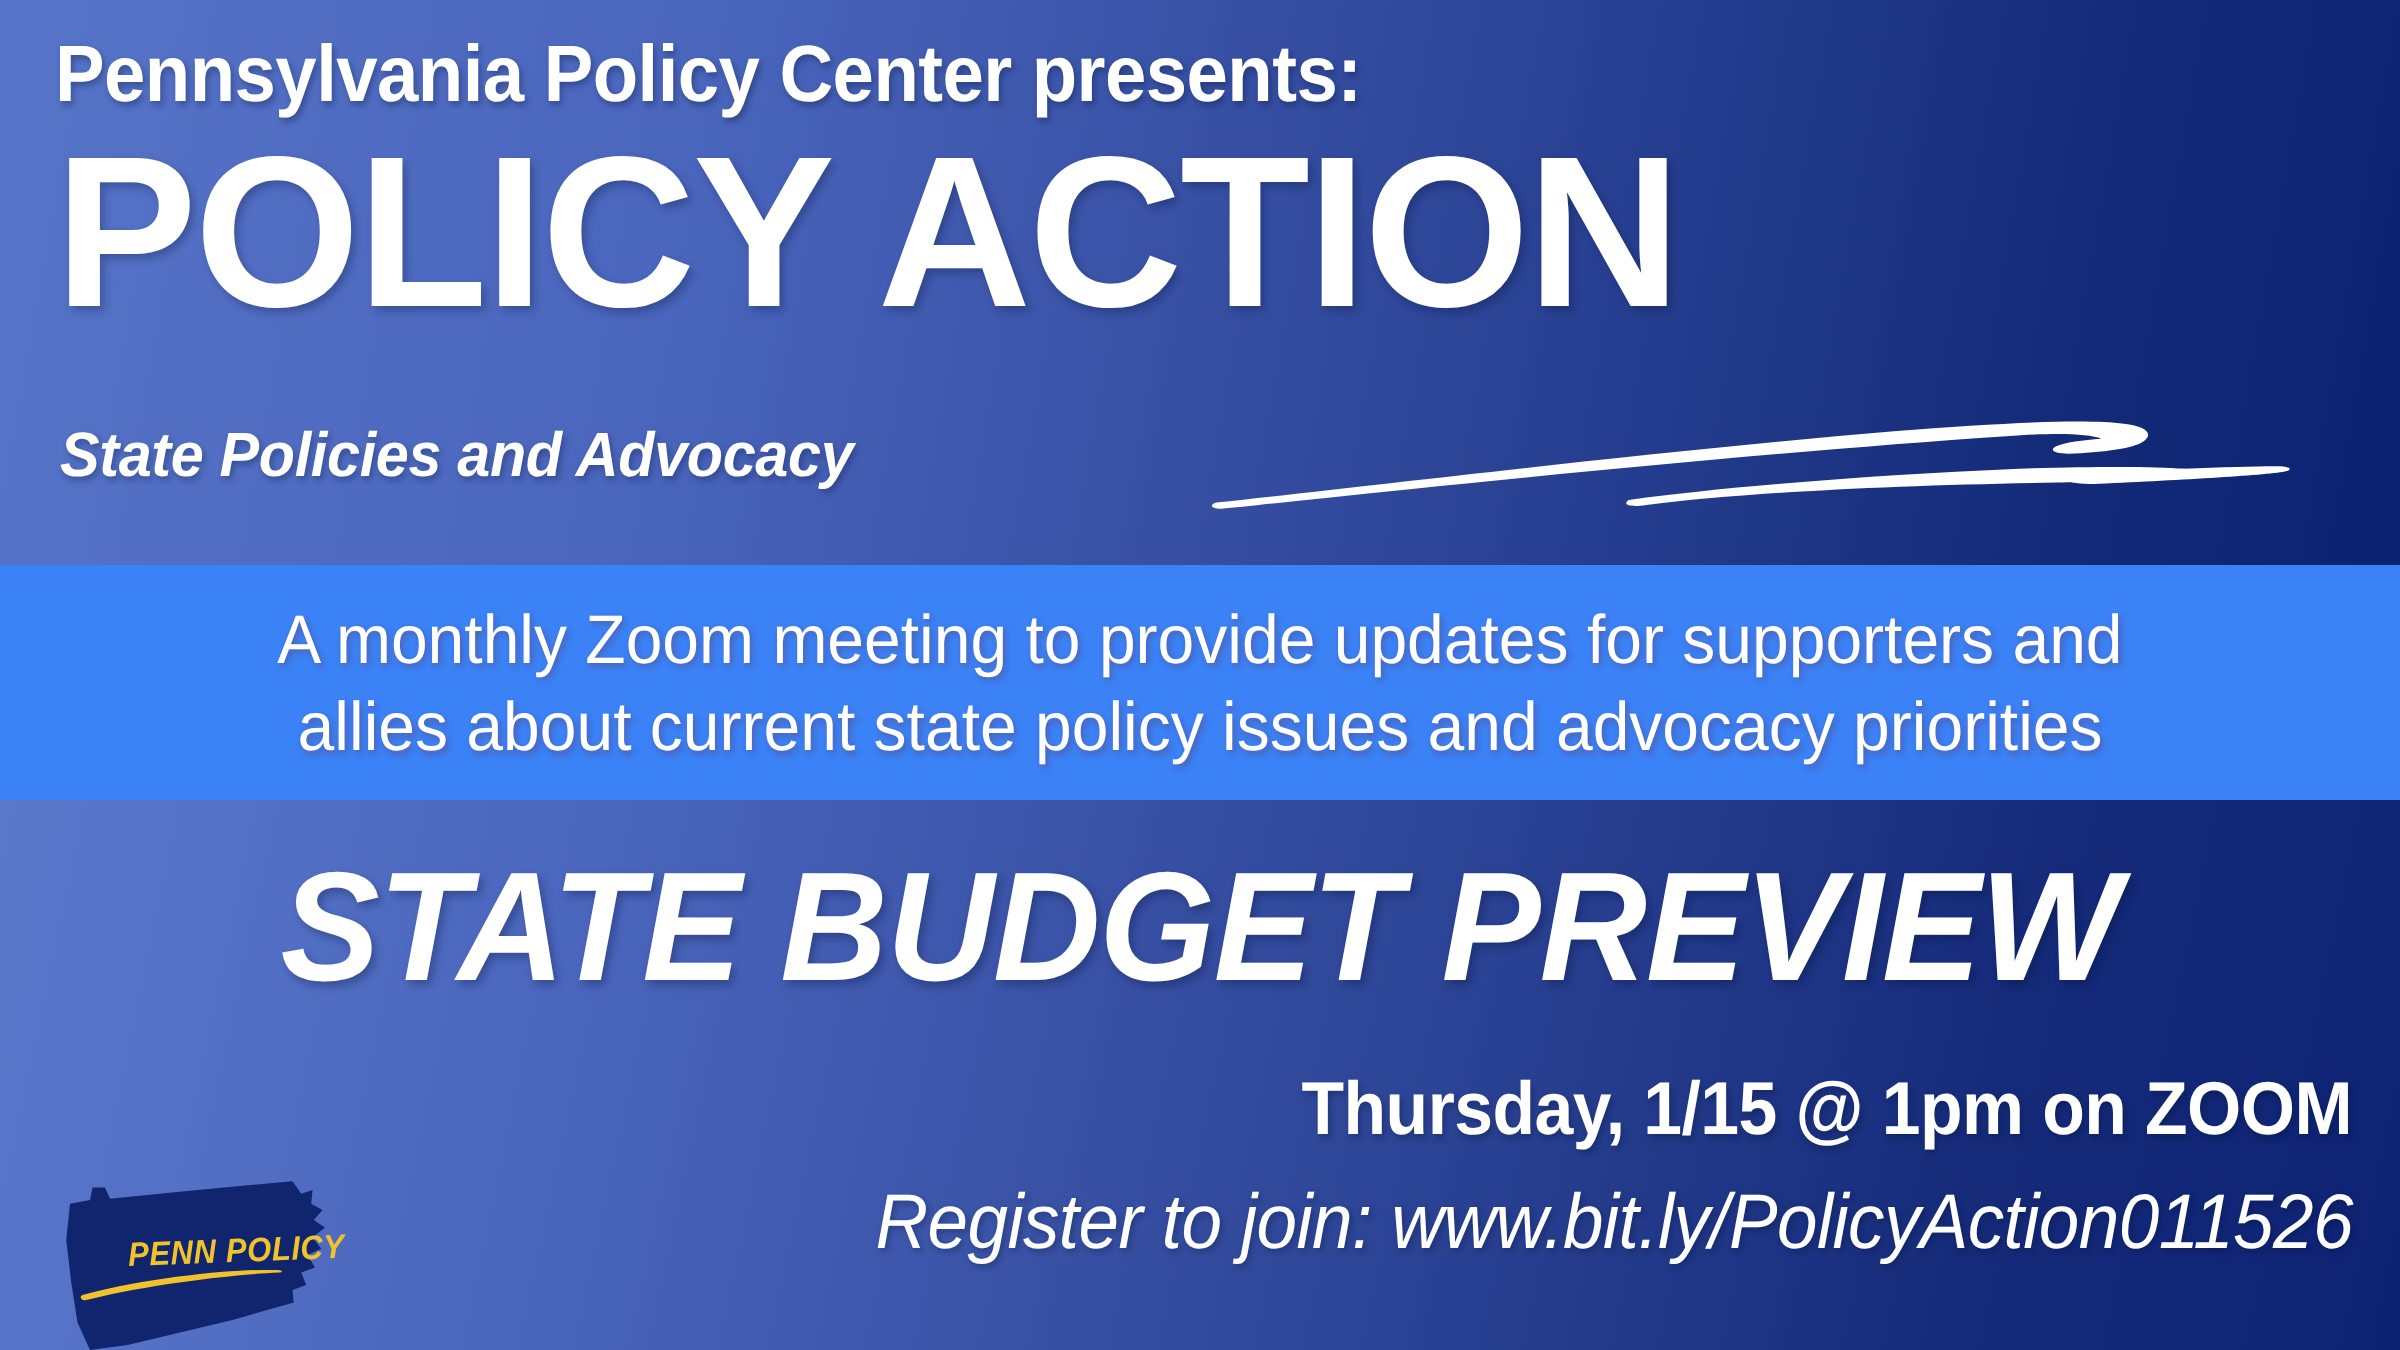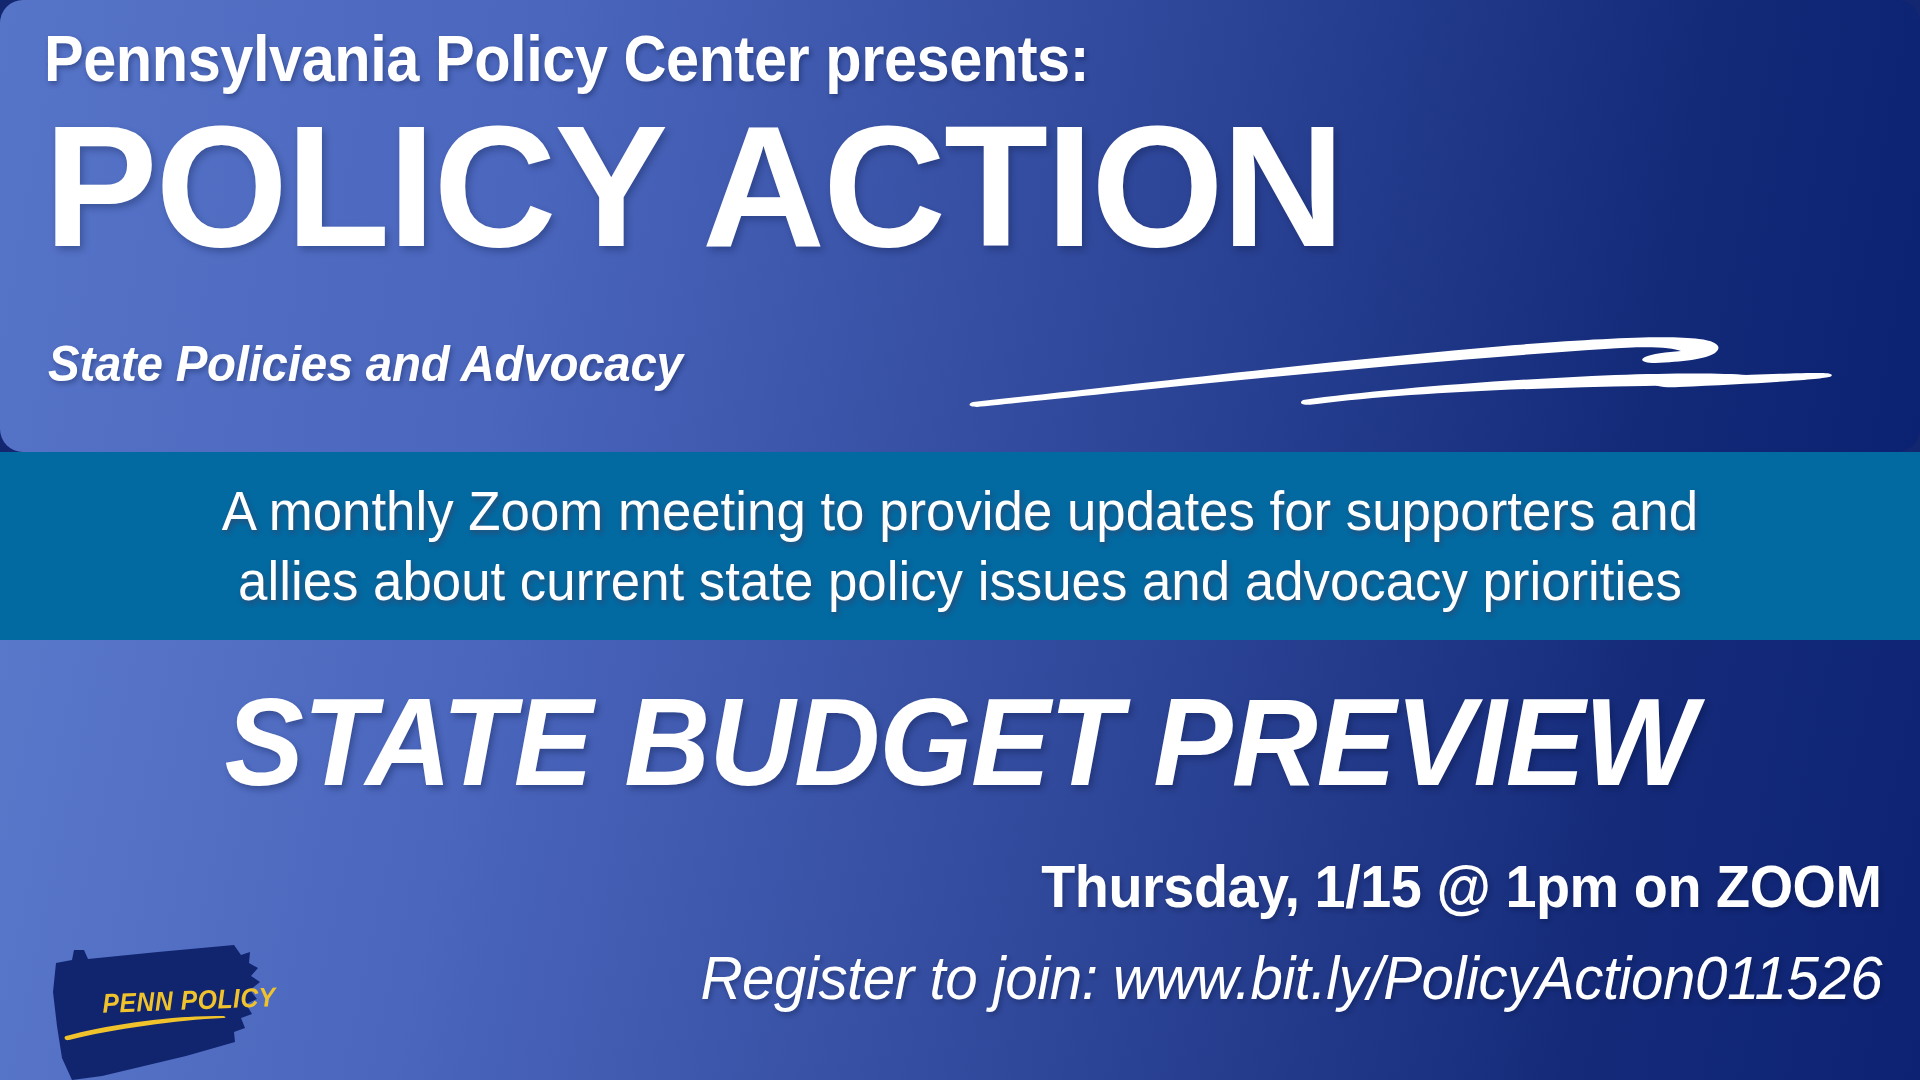--- a/index.html
+++ b/index.html
@@ -22,21 +22,20 @@
   }
 
   
   .panel-top {
     position: absolute;
     left: 0;
     top: 0;
     width: 1920px;
     height: 452px;
     background: linear-gradient(100deg, #5674c8 0%, #4a66bd 28%, #2c4496 62%, #132a79 86%, #0b2171 100%);
-    border-radius: 23px;
   }
 
   .presents {
     position: absolute;
     left: 44px;
     top: 22px;
     font-size: 64px;
     font-weight: 700;
     color: #ffffff;
     letter-spacing: -0.5px;
@@ -85,21 +84,21 @@
     pointer-events: none;
   }
 
   
   .panel-red {
     position: absolute;
     left: 0;
     top: 452px;
     width: 1920px;
     height: 188px;
-    background: #0369a1;
+    background: #3b82f6;
     display: flex;
     flex-direction: column;
     align-items: center;
     justify-content: center;
   }
   .redline {
     font-size: 55px;
     line-height: 70px;
     font-weight: 400;
     color: #ffffff;

